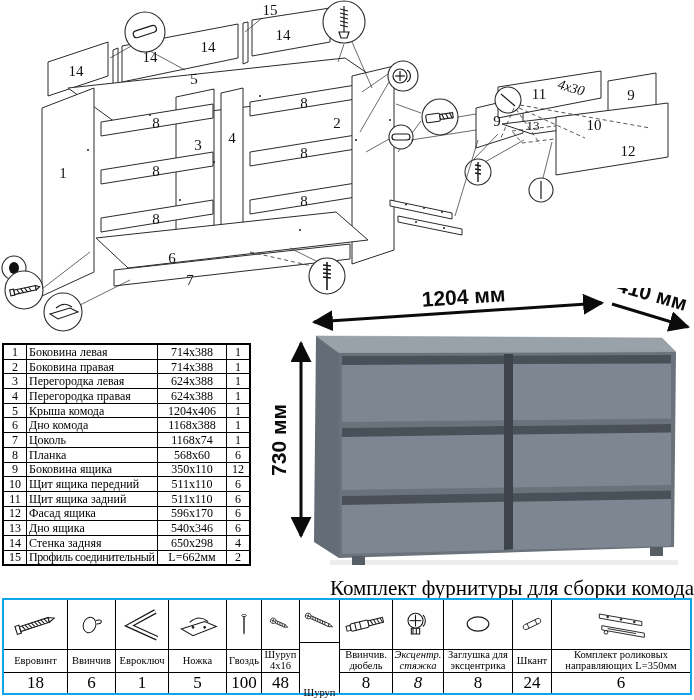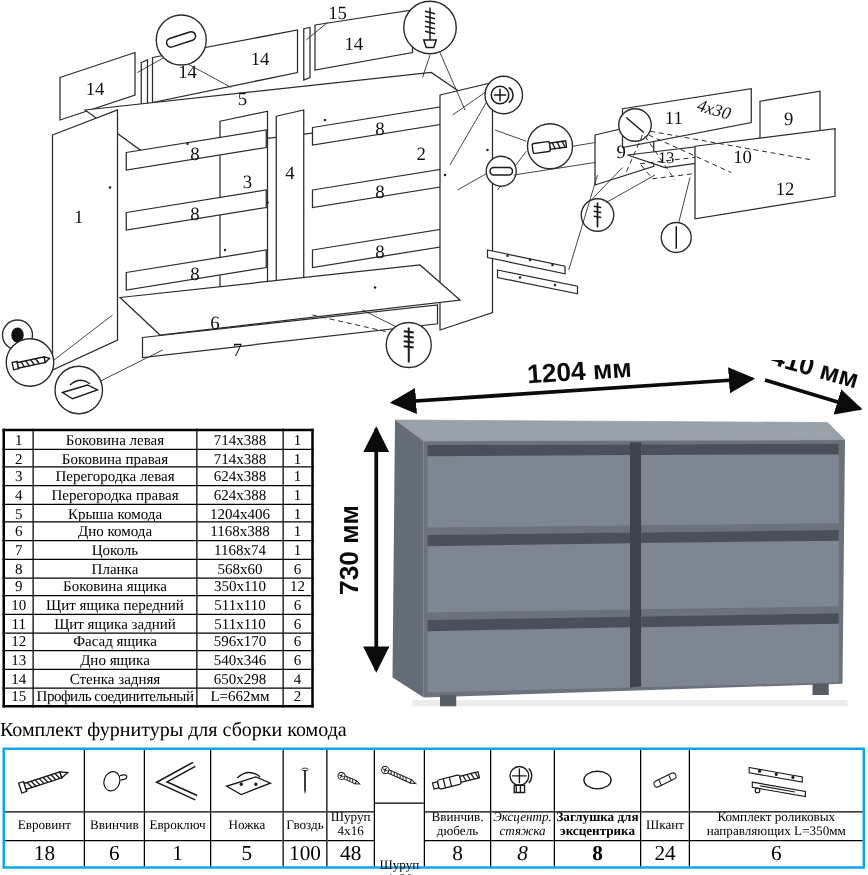--- a/index.html
+++ b/index.html
@@ -16,48 +16,48 @@
   .ink     { stroke:#1a1a1a; stroke-width:1.2; fill:#fff; }
   .lbl     { font:15px "Liberation Serif", serif; fill:#111; text-anchor:middle; }
   .lbl-sm  { font:13px "Liberation Serif", serif; fill:#111; text-anchor:middle; }
   .lbl-it  { font:italic 14px "Liberation Serif", serif; fill:#111; text-anchor:middle; }
 
   
   #parts-table { left:2px; top:343px; border-collapse:collapse; border:2px solid #000; table-layout:fixed; }
   #parts-table td { border:1px solid #000; font-size:12px; line-height:12px; height:13.7px;
                     padding:0 2px; white-space:nowrap; overflow:hidden; }
   #parts-table td.num  { width:18px;  text-align:center; }
-  #parts-table td.name { width:126px; text-align:center; }
+  #parts-table td.name { width:126px; text-align:left; }
   #parts-table td.size { width:64px;  text-align:center; }
   #parts-table td.qty  { width:18px;  text-align:center; }
   tr[data-index="7"]  td.name, tr[data-index="8"]  td.name,
   tr[data-index="12"] td.name, tr[data-index="13"] td.name,
   tr[data-index="14"] td.name { padding-left:18px; }
   tr[data-index="15"] td.name { font-size:10px; letter-spacing:-0.4px; }
 
   
   #render { left:268px; top:288px; }
   .dim-lbl { font:bold 21px "Liberation Sans", sans-serif; fill:#0b0b0b; text-anchor:middle; }
 
   
-  #hw-title { left:0; top:576px; width:694px; text-align:left; font-size:16px; }
+  #hw-title { left:0; top:576px; width:694px; text-align:right; font-size:21px; }
   #hw-table { left:2px; top:598px; width:690px; height:97px; border:2px solid #0ea5e9;
               display:flex; box-sizing:border-box; align-items:stretch; }
   .hw-col { border-right:1px solid #000; display:flex; flex-direction:column; box-sizing:border-box; flex:0 0 auto; }
   .hw-col:last-of-type { border-right:none; flex:1 1 auto; }
   #hw-table div.hw-col:nth-of-type(1)  { width:64px; }
   #hw-table div.hw-col:nth-of-type(2)  { width:48px; }
   #hw-table div.hw-col:nth-of-type(3)  { width:53px; }
   #hw-table div.hw-col:nth-of-type(4)  { width:58px; }
   #hw-table div.hw-col:nth-of-type(5)  { width:35px; }
   #hw-table div.hw-col:nth-of-type(6)  { width:38px; }
   #hw-table div.hw-col:nth-of-type(7)  { width:40px;gap:45px; }
   #hw-table div.hw-col:nth-of-type(8)  { width:53px; }
   #hw-table div.hw-col:nth-of-type(9)  { width:51px;font-style:italic; }
-  #hw-table div.hw-col:nth-of-type(10) { width:69px;font-weight:bold; }
+  #hw-table div.hw-col:nth-of-type(10) { width:69px; }
   #hw-table div.hw-col:nth-of-type(11) { width:39px; }
   .hw-icon-cell { height:51px; border-bottom:1px solid #000; display:flex; align-items:center; justify-content:center; }
   .hw-name { height:23px; border-bottom:1px solid #000; font-size:10.5px; line-height:1.02;
              display:flex; align-items:center; justify-content:center; text-align:center; padding:0 1px; }
   .hw-qty  { flex:1; font-size:17px; display:flex; align-items:center; justify-content:center; }
 </style>
 </head>
 <body>
 
 <div id="sheet">

